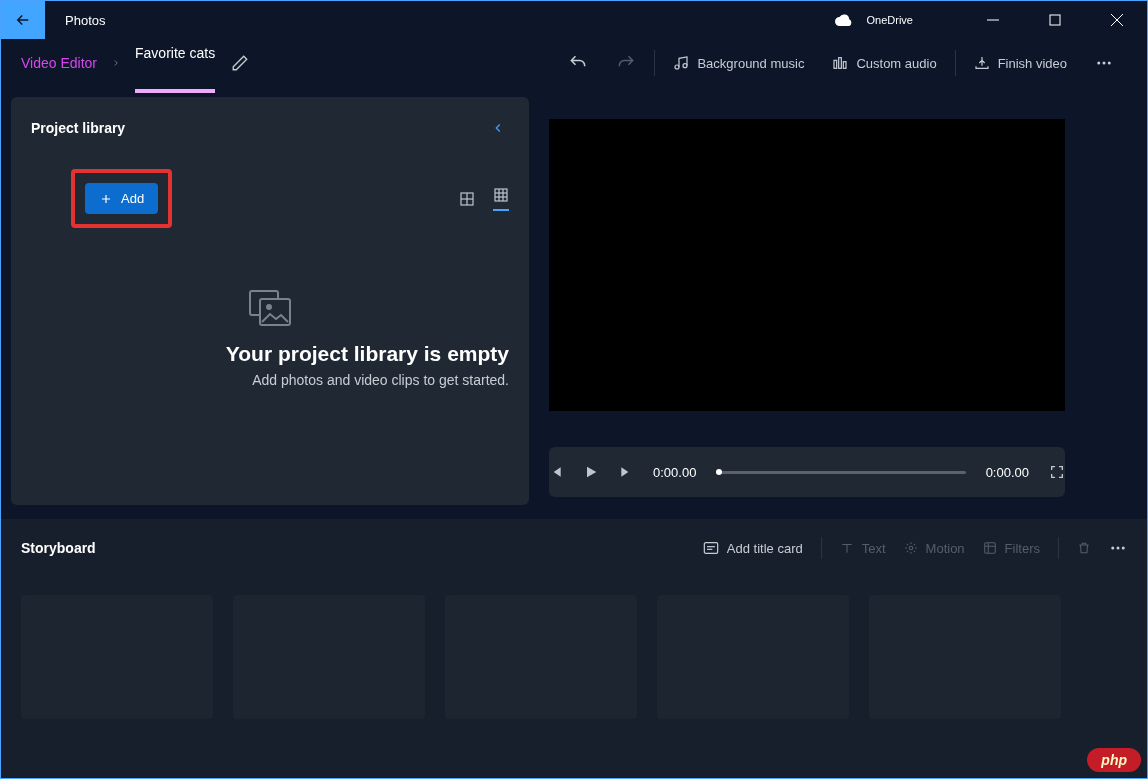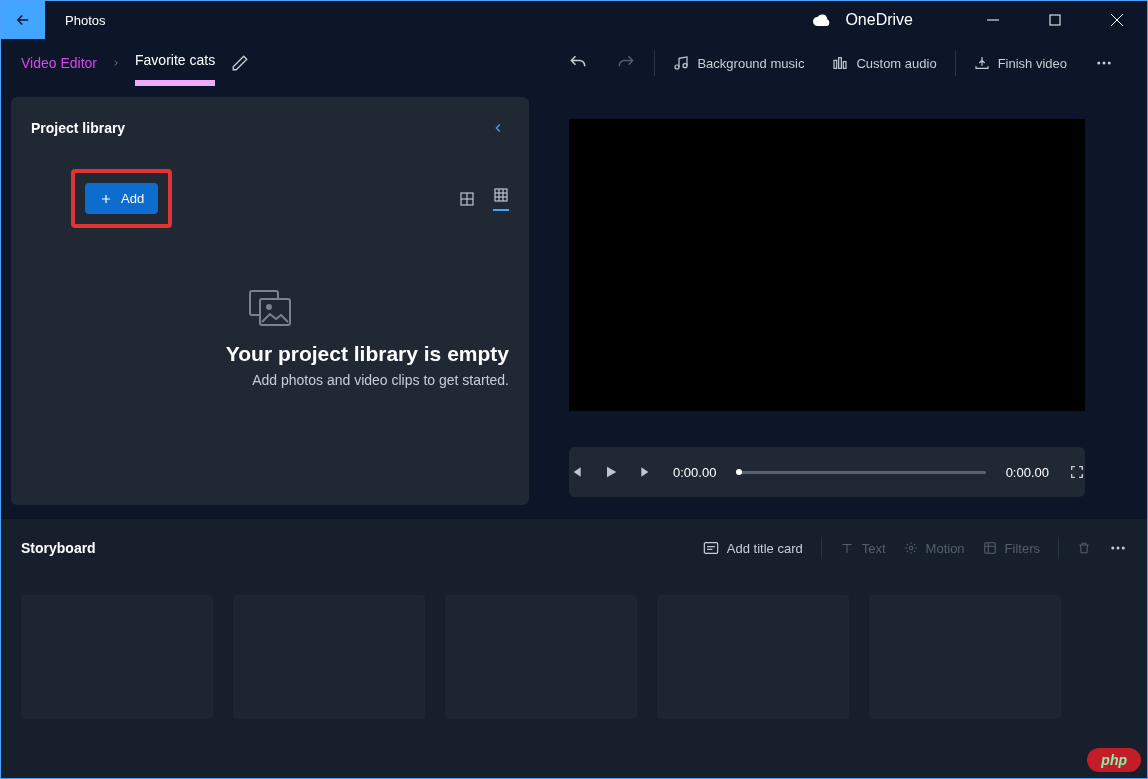--- a/index.html
+++ b/index.html
@@ -1,36 +1,36 @@
 <!DOCTYPE html>
 <html><head>
 <meta charset="utf-8">
 <style>
   * { box-sizing: border-box; margin: 0; padding: 0; }
   body { width: 1148px; height: 779px; background: #0c1628; font-family: "Segoe UI", Arial, sans-serif; color: #fff; overflow: hidden; position: relative; border: 1px solid #4aa3ff; }
   .titlebar { height: 38px; display: flex; align-items: center; background: #0c1628; }
   .back-btn { width: 44px; height: 38px; background: #42a5ff; display: flex; align-items: center; justify-content: center; }
   .app-title { margin-left: 20px; font-size: 13px; }
   .titlebar-right { margin-left: auto; display: flex; align-items: center; gap: 18px; padding-right: 8px; }
-  .onedrive { display: flex; align-items: center; gap: 14px; font-size: 16px; margin-right: 40px; }
+  .onedrive { display: flex; align-items: center; gap: 14px; font-size: 11px; margin-right: 40px; }
   .win-btn { width: 44px; height: 38px; display: flex; align-items: center; justify-content: center; }
 
   .toolbar { height: 48px; display: flex; align-items: center; padding: 0 20px; }
   .breadcrumb { display: flex; align-items: center; gap: 14px; }
   .bc-item { font-size: 14px; color: #d946ef; }
-  .bc-item.active { color: #fff; border-bottom: 6px solid #f0abfc; padding-bottom: 12px; margin-top: 12px; }
+  .bc-item.active { color: #fff; border-bottom: 4px solid #f0abfc; padding-bottom: 28px; margin-top: 12px; }
   .bc-sep { color: #888; }
   .pencil-btn { margin-left: 16px; display: flex; align-items: center; justify-content: center; }
 
   .toolbar-right { margin-left: auto; display: flex; align-items: center; gap: 0; }
   .tbtn { display: flex; align-items: center; gap: 8px; padding: 8px 14px; font-size: 13px; color: #c8cdd4; }
   .tbtn.disabled { color: #555d6b; }
   .tsep { width: 1px; height: 26px; background: #2a3444; margin: 0 4px; }
 
-  .main { display: flex; padding: 10px 10px 0 10px; gap: 40px; }
+  .main { display: flex; padding: 10px 10px 0 10px; gap: 20px; }
   .library { width: 518px; height: 408px; background: #202834; border-radius: 6px; padding: 20px; position: relative; }
   .lib-header { display: flex; align-items: center; justify-content: space-between; }
   .lib-title { font-size: 14px; font-weight: 600; }
   .collapse-btn { color: #42a5ff; padding: 4px; }
 
   .lib-actions { display: flex; align-items: center; justify-content: space-between; margin-top: 30px; }
   .add-highlight { border: 4px solid #e33232; padding: 10px; border-radius: 4px; display: inline-block; margin-left: 40px; }
   .add-btn { background: #0d6dce; padding: 8px 14px; border-radius: 4px; display: flex; align-items: center; gap: 8px; font-size: 13px; }
   .view-icons { display: flex; gap: 18px; align-items: center; color: #bfc6d1; }
   .view-icon.active { border-bottom: 2px solid #42a5ff; padding-bottom: 6px; }
@@ -51,21 +51,21 @@
   .sb-header { display: flex; align-items: center; }
   .sb-title { font-size: 14px; font-weight: 600; }
   .sb-actions { margin-left: auto; display: flex; align-items: center; gap: 18px; }
   .sb-btn { display: flex; align-items: center; gap: 8px; font-size: 13px; color: #c8cdd4; }
   .sb-btn.disabled { color: #555d6b; }
   .sb-sep { width: 1px; height: 22px; background: #2a3444; }
 
   .clips { display: flex; gap: 20px; margin-top: 36px; }
   .clip { width: 192px; height: 124px; background: #1d2531; border-radius: 4px; }
 
-  .watermark { position: absolute; right: 6px; bottom: 6px; background: #c51d27; color: #86efac; border-radius: 14px; padding: 4px 14px; font-size: 14px; font-weight: bold; font-style: italic; margin-top: 32px; }
+  .watermark { position: absolute; right: 6px; bottom: 6px; background: #c51d27; color: #fef9c3; border-radius: 14px; padding: 4px 14px; font-size: 14px; font-weight: bold; font-style: italic; margin-top: 32px; }
 
   svg { display: block; }
 </style>
 </head>
 <body>
 
 <div class="titlebar">
   <div class="back-btn">
     <svg width="18" height="18" viewBox="0 0 24 24" fill="none" stroke="#0c1628" stroke-width="2">
         <path d="M19 12H5M11 18l-6-6 6-6"></path>

